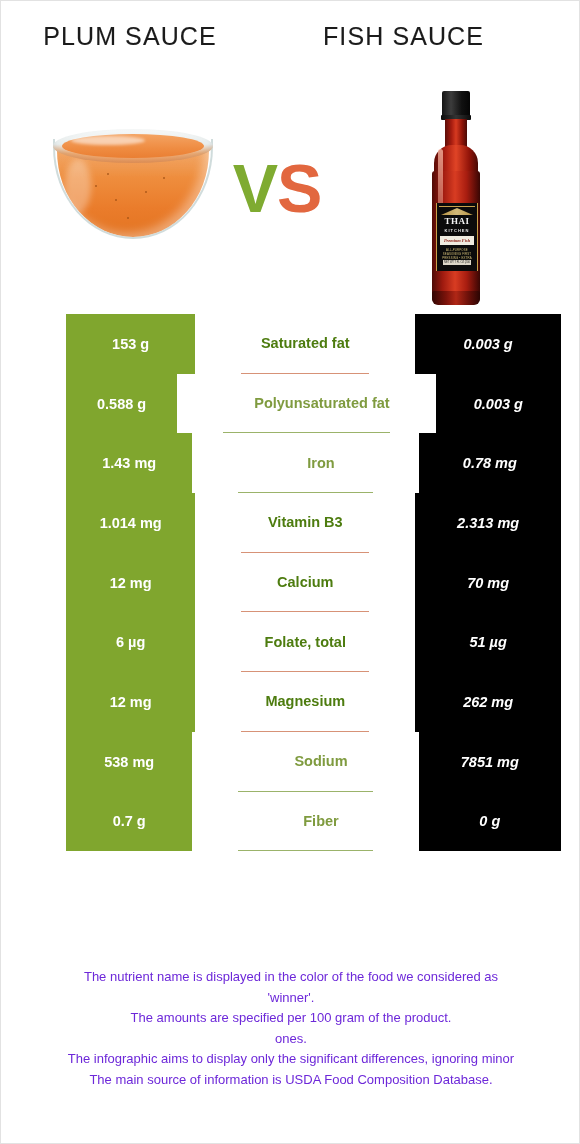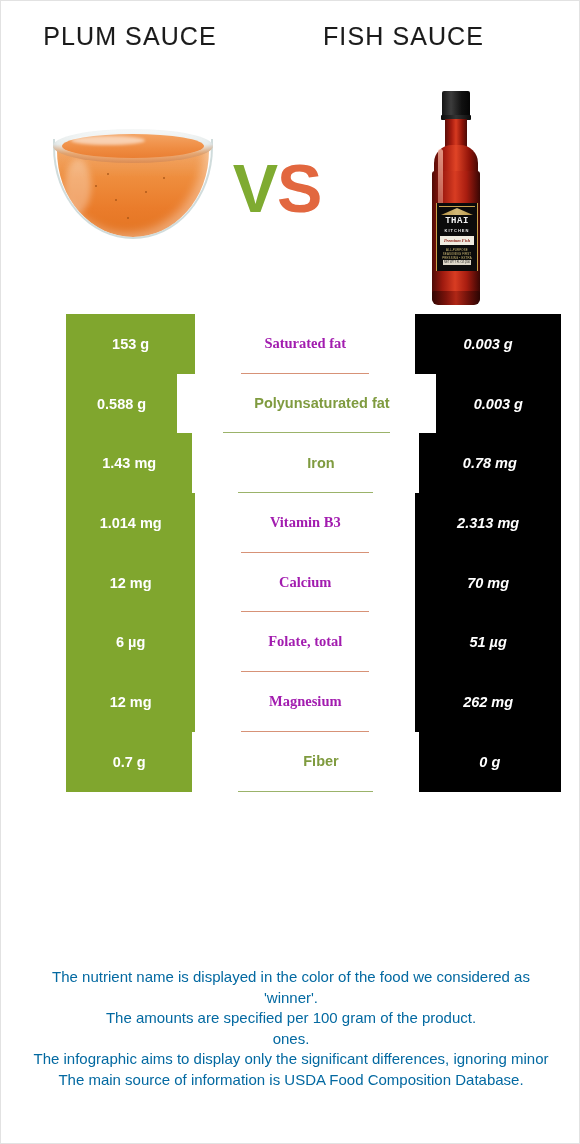--- a/index.html
+++ b/index.html
@@ -199,21 +199,21 @@
   .b-brand {
     position: absolute;
     left: 0; top: 14px;
     width: 40px;
     text-align: center;
     color: #f2f2f2;
     font-size: 9px;
     font-weight: 700;
     letter-spacing: 0.5px;
     line-height: 9px;
-    font-family: Liberation Mono, monospace;
+    font-family: Liberation Serif, serif;
   }
   .b-kitchen {
     position: absolute;
     left: 0; top: 25px;
     width: 40px;
     text-align: center;
     color: #e8e8e8;
     font-size: 4px;
     font-weight: 700;
     letter-spacing: 1px;
@@ -290,31 +290,31 @@
     box-sizing: border-box;
     font-size: 14.5px;
     font-weight: 600;
     white-space: nowrap;
     margin-left: 46px;
   }
   .cell.left  { width: 181px; background: #80a62e; color: #ffffff; }
   .cell.mid   { width: 179px; background: #ffffff; font-size: 14.5px; font-weight: 700; }
   .cell.right { width: 204px; background: #000000; color: #ffffff; font-style: italic; }
   .cell.mid.win-green  { color: #7f9b3f; border-bottom: 1px solid #9bb36a; padding-left: 31px; }
-  .cell.mid.win-orange { color: #a21caf; border-bottom: 1px solid #d79277; font-family: Liberation Serif, serif; }
+  .cell.mid.win-orange { color: #4d7c0f; border-bottom: 1px solid #d79277; }
   .row:last-child .cell.mid { border-bottom-width: 1px; }
 
   
   .footer {
     position: absolute;
     left: 22px; top: 966px;
     width: 536px;
     text-align: center;
-    color: #0369a1;
-    font-size: 15px;
+    color: #6d28d9;
+    font-size: 13px;
     line-height: 20.5px;
     font-family: "Liberation Sans", sans-serif;
   }
   .footer p { margin: 0; }
 </style>
 </head>
 <body>
 
 <div class="page">
 
@@ -394,20 +394,25 @@
         <div class="cell left">6 µg</div>
         <div class="cell mid win-orange">Folate, total</div>
         <div class="cell right">51 µg</div>
       </div>
       <div class="row">
         <div class="cell left">12 mg</div>
         <div class="cell mid win-orange">Magnesium</div>
         <div class="cell right">262 mg</div>
       </div>
       <div class="row">
+        <div class="cell left">538 mg</div>
+        <div class="cell mid win-green">Sodium</div>
+        <div class="cell right">7851 mg</div>
+      </div>
+      <div class="row">
         <div class="cell left">0.7 g</div>
         <div class="cell mid win-green">Fiber</div>
         <div class="cell right">0 g</div>
       </div>
     </div>
 
   <div class="footer">
     <p>The nutrient name is displayed in the color of the food we considered as</p>
     <p>'winner'.</p>
     <p>The amounts are specified per 100 gram of the product.</p>

